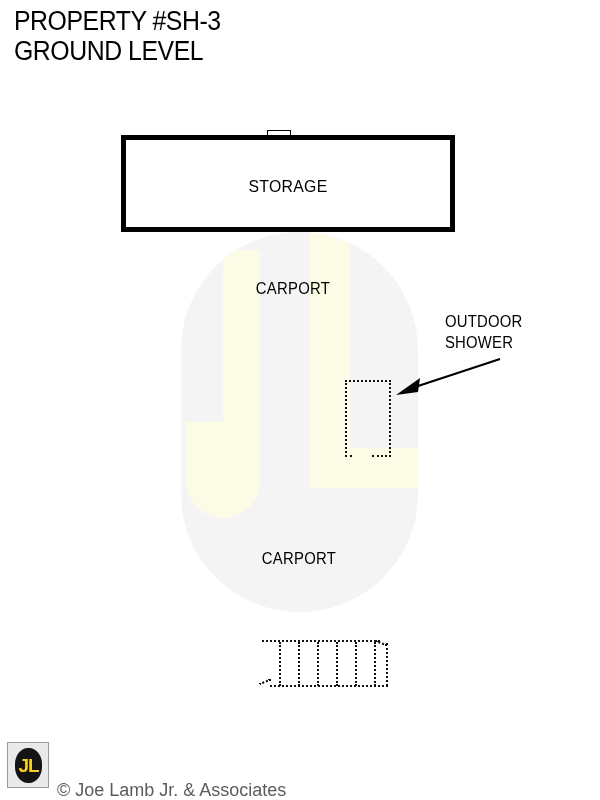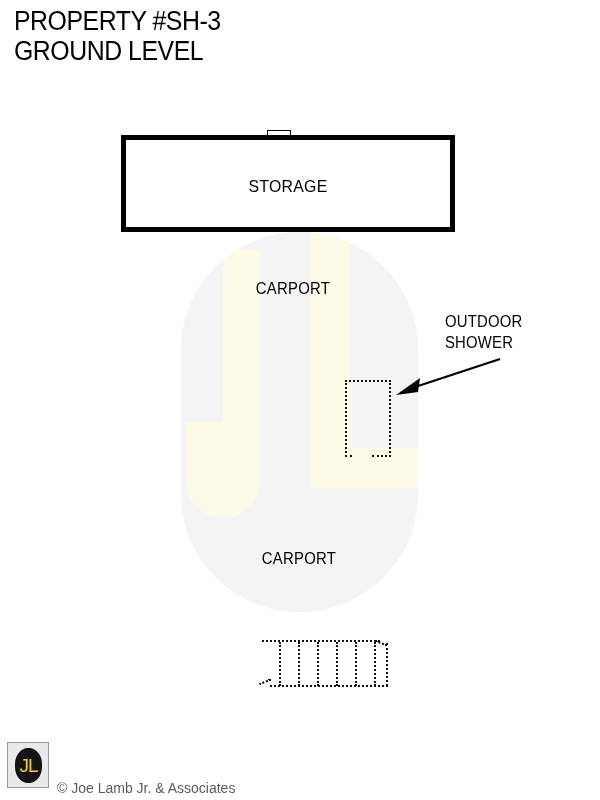--- a/index.html
+++ b/index.html
@@ -265,29 +265,29 @@
   #logo-text {
     position: absolute;
     left: 0;
     top: 0;
     width: 27px;
     height: 35px;
     line-height: 35px;
     text-align: center;
     color: #f5cf22;
     font-family: "Liberation Sans", sans-serif;
-    font-weight: 400;
+    font-weight: 700;
     font-size: 19px;
     letter-spacing: -1px;
   }
   #copyright {
     position: absolute;
     left: 57px;
     top: 44px;
-    font-size: 14px;
+    font-size: 18px;
     color: #5c5c5c;
     white-space: nowrap;
   }
 </style>
 </head>
 <body>
 
 <div id="title-block">
   <div class="title-line">PROPERTY #SH-3</div>
   <div class="title-line">GROUND LEVEL</div>

